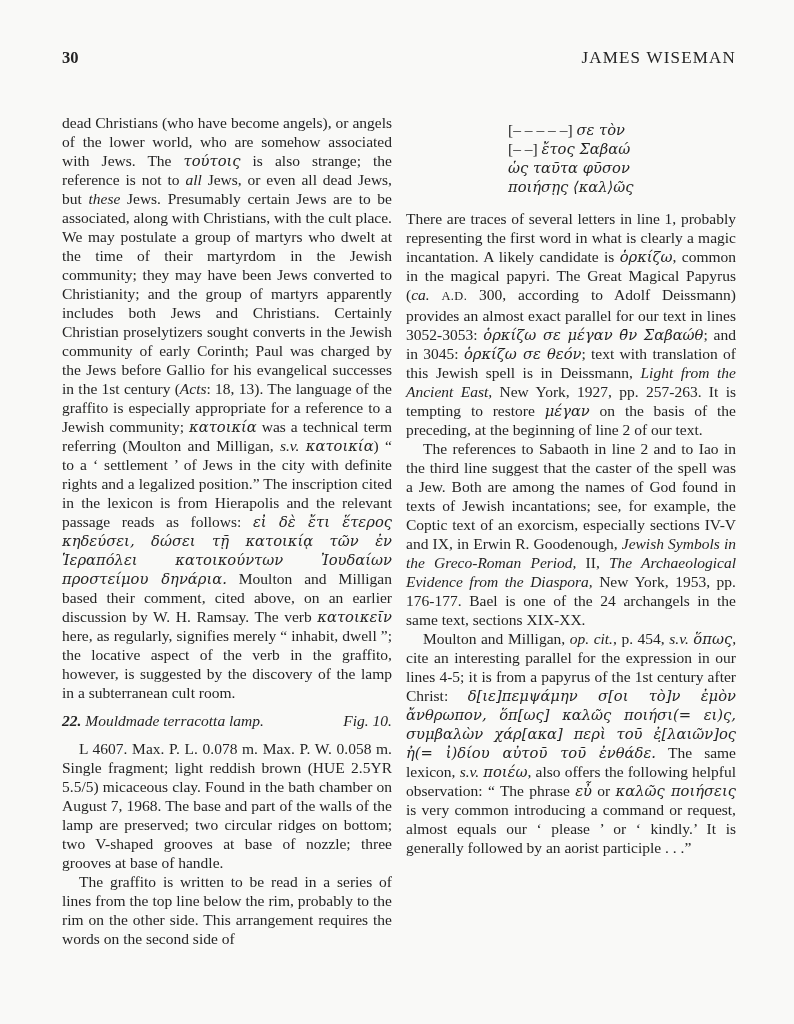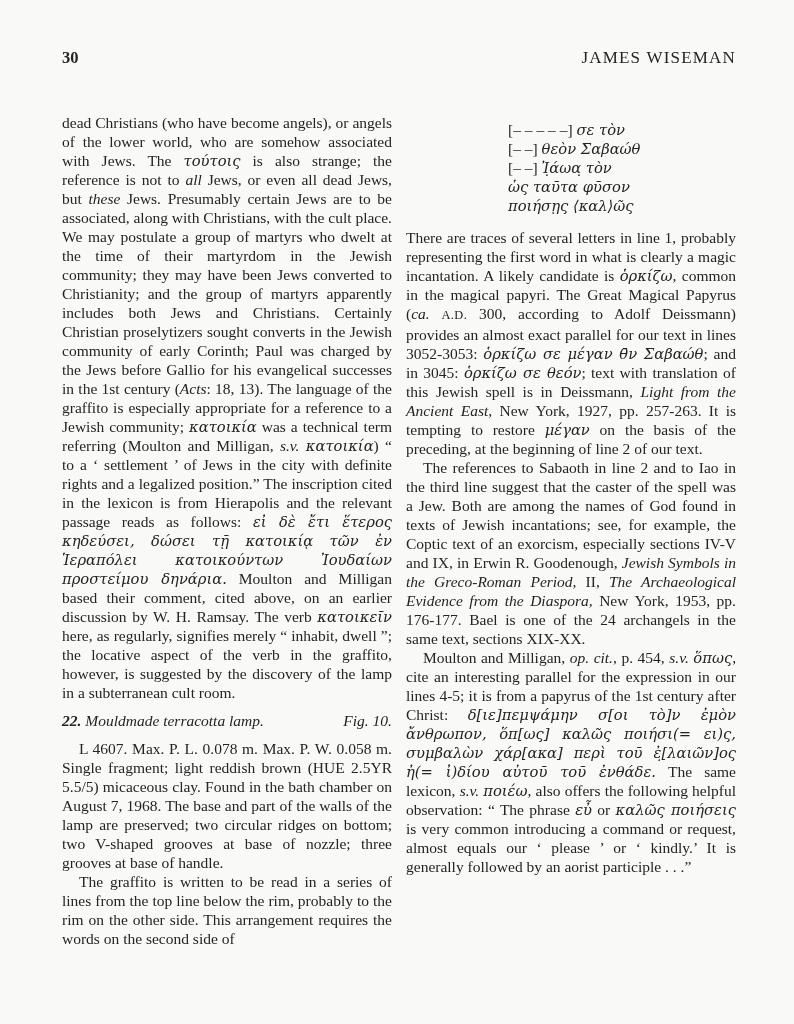--- a/index.html
+++ b/index.html
@@ -84,22 +84,21 @@
         <div class="entry-heading">
           <span><span class="entry-num">22.</span>  Mouldmade terracotta lamp.</span>
           <span>Fig. 10.</span>
         </div>
         <p class="para indent"><span class="seg-normal">L 4607.  Max. P. L. 0.078 m.  Max. P. W. 0.058 m.  Single fragment; light reddish brown (HUE 2.5YR 5.5/5) micaceous clay.  Found in the bath chamber on August 7, 1968.  The base and part of the walls of the lamp are preserved; two circular ridges on bottom; two V-shaped grooves at base of nozzle; three grooves at base of handle.</span></p>
         <p class="para indent"><span class="seg-normal">The graffito is written to be read in a series of lines from the top line below the rim, probably to the rim on the other side.  This arrangement requires the words on the second side of</span></p>
       </div>
     <div class="col">
         <div class="verse">
           <div class="verse-line"><span class="seg-normal">[– – – – –] </span><span class="seg-greek">σε τὸν</span></div>
-          <div class="verse-line"><span class="seg-normal">[– –] </span><span class="seg-greek">θεὸν Σαβαώθ</span></div>
-          <div class="verse-line"><span class="seg-normal">[– –] </span><span class="seg-greek">Ἰ̣άωα̣ τὸν</span></div>
+          <div class="verse-line"><span class="seg-normal">[– –] </span><span class="seg-greek">ἔτος Σαβαώ</span></div>
           <div class="verse-line"><span class="seg-greek">ὡς ταῦτα φῦσον</span></div>
           <div class="verse-line"><span class="seg-greek">ποιήσῃς ⟨καλ⟩ῶς</span></div>
         </div>
         <p class="para"><span class="seg-normal">There are traces of several letters in line 1, probably representing the first word in what is clearly a magic incantation.  A likely candidate is </span><span class="seg-greek">ὁρκίζω</span><span class="seg-normal">, common in the magical papyri.  The Great Magical Papyrus (</span><span class="seg-italic">ca.</span><span class="seg-normal"> </span><span class="seg-smallcaps">A.D.</span><span class="seg-normal"> 300, according to Adolf Deissmann) provides an almost exact parallel for our text in lines 3052-3053: </span><span class="seg-greek">ὁρκίζω σε μέγαν θ̄ν Σαβαώθ</span><span class="seg-normal">; and in 3045: </span><span class="seg-greek">ὁρκίζω σε θεόν</span><span class="seg-normal">; text with translation of this Jewish spell is in Deissmann, </span><span class="seg-italic">Light from the Ancient East,</span><span class="seg-normal"> New York, 1927, pp. 257-263.  It is tempting to restore </span><span class="seg-greek">μέγαν</span><span class="seg-normal"> on the basis of the preceding, at the beginning of line 2 of our text.</span></p>
         <p class="para indent"><span class="seg-normal">The references to Sabaoth in line 2 and to Iao in the third line suggest that the caster of the spell was a Jew.  Both are among the names of God found in texts of Jewish incantations; see, for example, the Coptic text of an exorcism, especially sections IV-V and IX, in Erwin R. Goodenough, </span><span class="seg-italic">Jewish Symbols in the Greco-Roman Period,</span><span class="seg-normal"> II, </span><span class="seg-italic">The Archaeological Evidence from the Diaspora,</span><span class="seg-normal"> New York, 1953, pp. 176-177.  Bael is one of the 24 archangels in the same text, sections XIX-XX.</span></p>
         <p class="para indent"><span class="seg-normal">Moulton and Milligan, </span><span class="seg-italic">op. cit.</span><span class="seg-normal">, p. 454, </span><span class="seg-italic">s.v.</span><span class="seg-normal"> </span><span class="seg-greek">ὅπως</span><span class="seg-normal">, cite an interesting parallel for the expression in our lines 4-5; it is from a papyrus of the 1st century after Christ: </span><span class="seg-greek">δ[ιε]πεμψάμην σ[οι τὸ]ν ἐμὸν ἄνθρωπον, ὅπ[ως] καλῶς ποιήσι(= ει)ς, συμβαλὼν χάρ[ακα] περὶ τοῦ ἐ̣[λαιῶν]ος ἠ(= ἰ)δίου αὐτοῦ τοῦ ἐνθάδε.</span><span class="seg-normal">  The same lexicon, </span><span class="seg-italic">s.v.</span><span class="seg-normal"> </span><span class="seg-greek">ποιέω</span><span class="seg-normal">, also offers the following helpful observation: “ The phrase </span><span class="seg-greek">εὖ</span><span class="seg-normal"> or </span><span class="seg-greek">καλῶς ποιήσεις</span><span class="seg-normal"> is very common introducing a command or request, almost equals our ‘ please ’ or ‘ kindly.’  It is generally followed by an aorist participle . . .”</span></p>
       </div>
   </div>
 </div>
 

